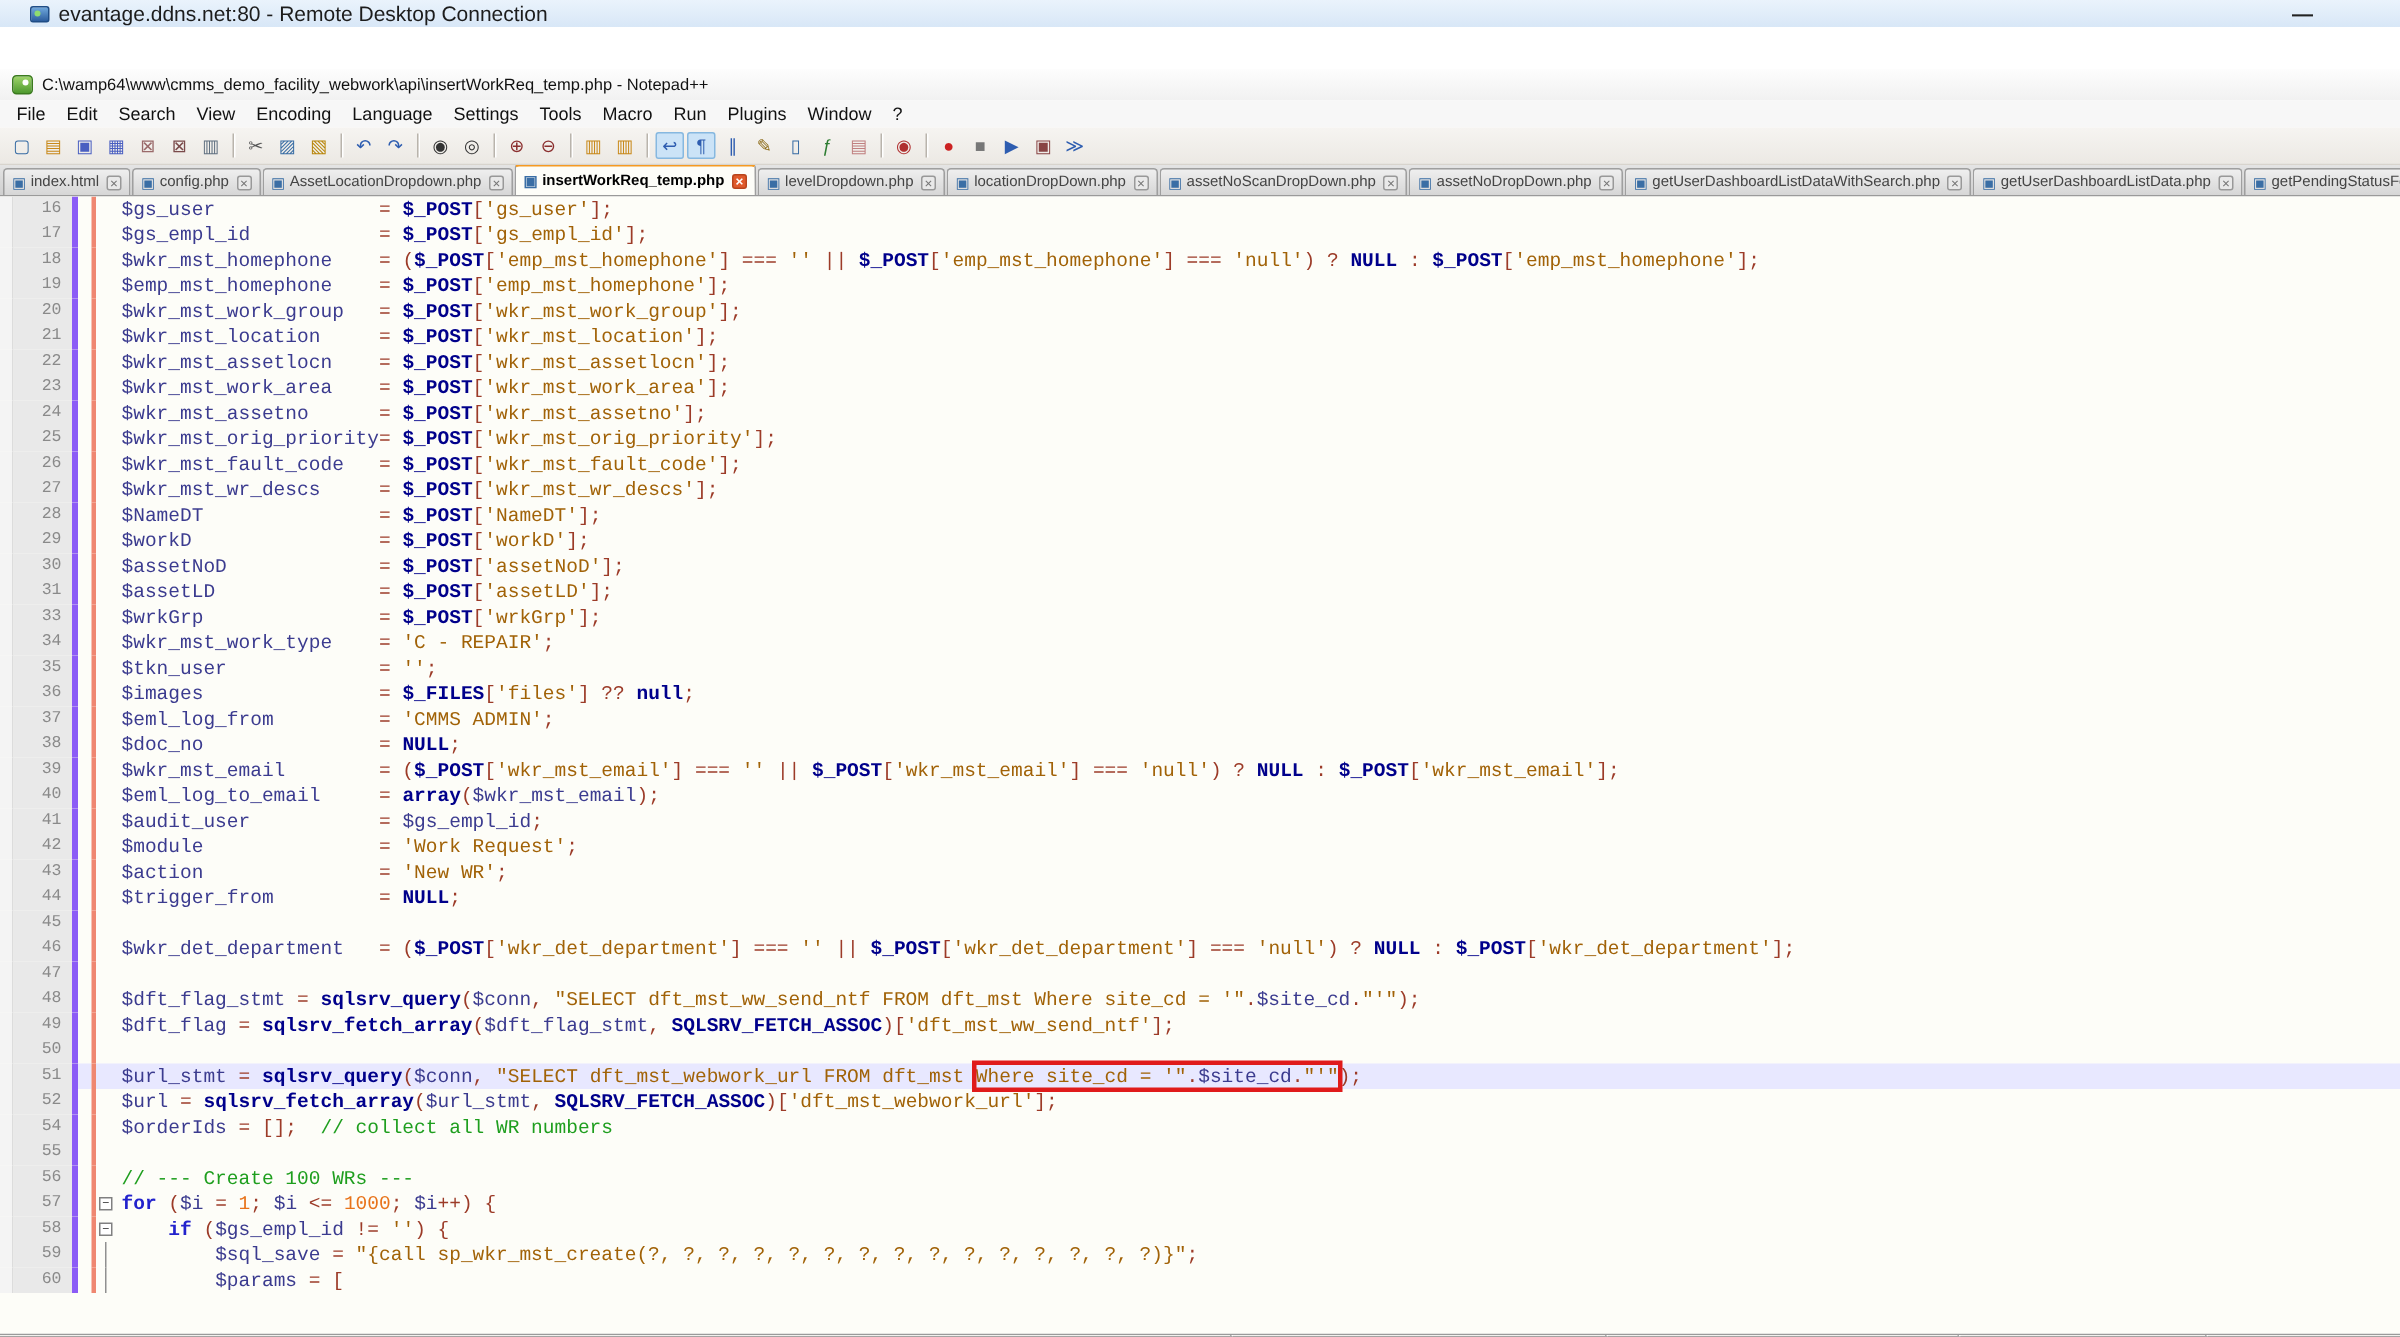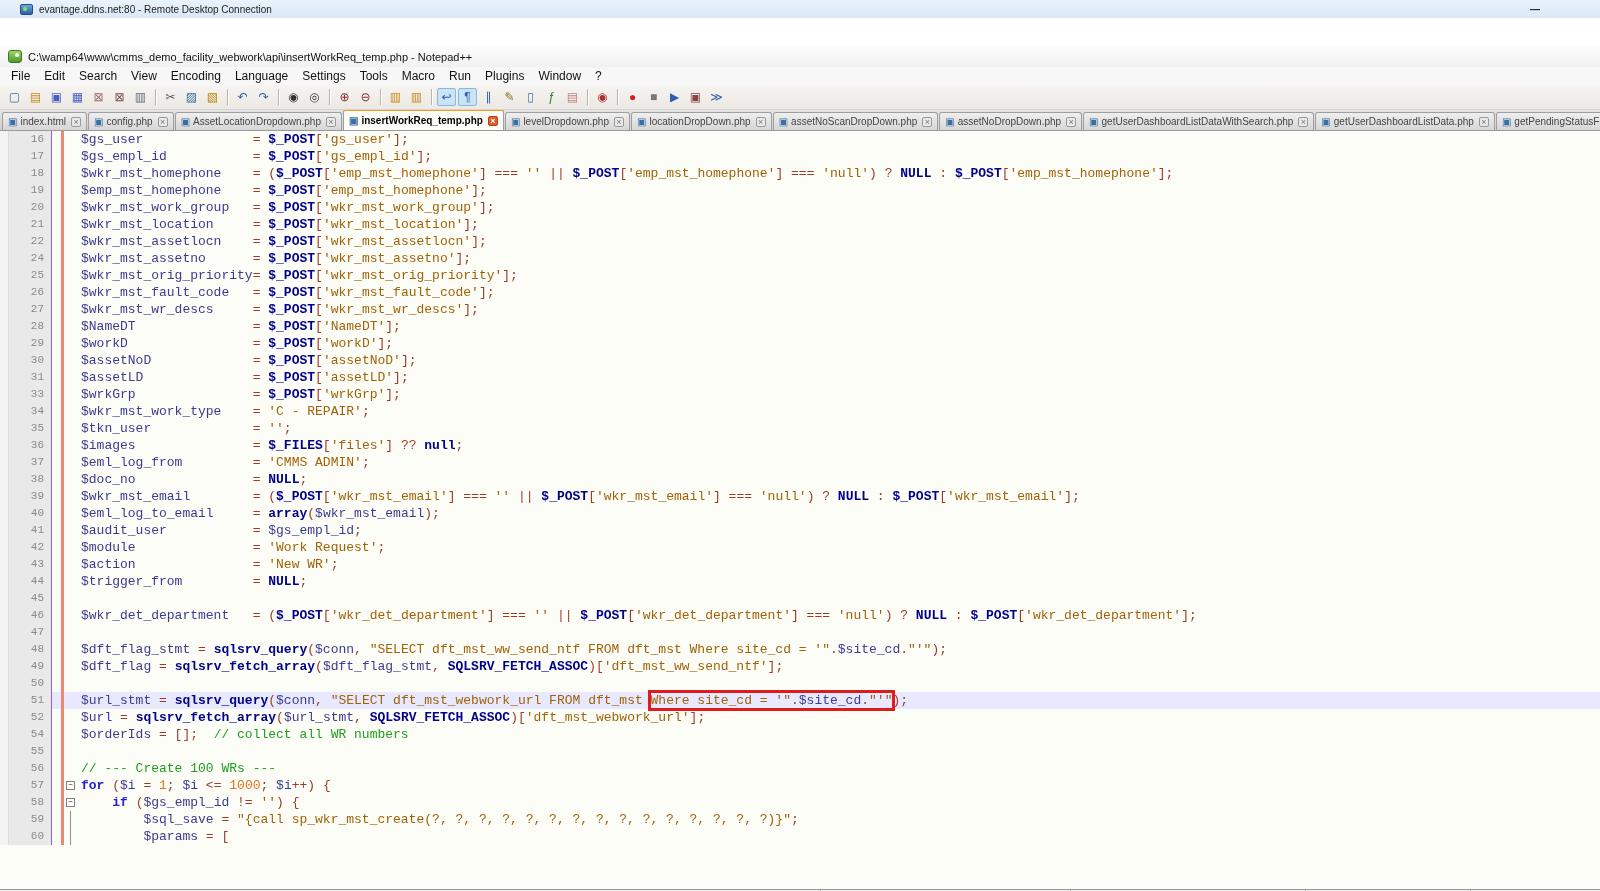--- a/index.html
+++ b/index.html
@@ -3,21 +3,21 @@
 <meta charset="utf-8">
 <style>
   * { margin:0; padding:0; box-sizing:border-box; }
   html,body { background:#333; }
   .screen { position:relative; width:1600px; height:891px; background:#fff;
             font-family:"Liberation Sans", sans-serif; overflow:hidden;
             display:flex; flex-direction:column; }
 
   
   .rdp-bar { height:18px; background:linear-gradient(#eaf3fc,#d8e7f7); display:flex; align-items:center;
-             padding:0 8px; font-size:10px; color:#1c1c1c; flex:0 0 auto; }
+             padding:0 8px; font-size:14px; color:#1c1c1c; flex:0 0 auto; }
   .rdp-ico { width:13px; height:11px; margin:0 6px 0 12px; background:linear-gradient(#6fa8dc,#2d5e9e);
              border:1px solid #1f4d86; border-radius:2px; position:relative; }
   .rdp-ico:after { content:""; position:absolute; left:2px; top:2px; width:4px; height:4px; background:#8fdc6f; border-radius:50%; }
   .rdp-min { margin-left:auto; margin-right:50px; width:14px; text-align:center; color:#222; font-weight:bold; cursor:default; }
 
   
   .np-title { height:21px; background:linear-gradient(#fdfdfd,#f1f1f1); display:flex; align-items:center;
               padding:0 8px; font-size:11px; color:#111; flex:0 0 auto;margin-top:28px; }
   .np-ico { width:14px; height:13px; margin-right:6px; background:linear-gradient(#9ed46a,#4e9a2e);
             border:1px solid #3a7a1e; border-radius:3px; position:relative; }
@@ -47,21 +47,21 @@
                  text-align:center; border:1px solid #999; border-radius:2px; background:#e9e9e9; cursor:default; }
   .tab.active { height:21px; background:#fdfdf8; color:#000; border-top:2px solid #f59a23; font-weight:bold; }
   .tab.active .tclose { background:#e05a2b; border-color:#b8441c; color:#fff; }
 
   
   .editor { flex:0 0 758px; height:758px; background:#fdfdf8; overflow:hidden; position:relative;
             font-family:"Liberation Mono", monospace; }
   .eline { display:flex; height:17px; line-height:17px; font-size:13px; }
   .cell-strip { flex:0 0 9px; background:#f4f4f4; border-right:1px solid #dcdcdc; }
   .cell-num  { flex:0 0 43px; background:#e9e9e9; color:#8a8a8a; font-size:11px; text-align:right;
-               padding-right:7px; border-right:1px solid #8b5cf6; cursor:default; }
+               padding-right:7px; border-right:4px solid #8b5cf6; cursor:default; }
   .cell-bm   { flex:0 0 9px; }
   .cell-chg  { flex:0 0 3px; }
   .cell-fold { flex:0 0 14px; position:relative; cursor:default; }
   .fold-box { position:absolute; left:2px; top:4px; width:9px; height:9px; background:#fff; border:1px solid #808080;
               font-size:9px; line-height:7px; text-align:center; color:#404040; }
   .fold-line { position:absolute; left:6px; top:0; width:1px; height:100%; background:#909090; }
   .cell-code { flex:1 1 auto; white-space:pre; padding-left:3px; color:#1e1e1e; }
   .eline.cur .cell-code, .eline.cur .cell-fold, .eline.cur .cell-bm { background:#e8e8ff; }
 
   .tk-v { color:#3b3b8f; }
@@ -268,20 +268,28 @@
       <div class="eline">
         <span class="cell-strip"></span>
         <span class="cell-num">22</span>
         <span class="cell-bm"></span>
         <span class="cell-chg" style="background: rgb(239, 135, 113);"></span>
         <span class="cell-fold"></span>
         <span class="cell-code"><span class="tk-v">$wkr_mst_assetlocn</span><span class="tk-t">    </span><span class="tk-o">= </span><span class="tk-g">$_POST</span><span class="tk-o">[</span><span class="tk-s">'wkr_mst_assetlocn'</span><span class="tk-o">];</span></span>
       </div>
       <div class="eline">
         <span class="cell-strip"></span>
+        <span class="cell-num">23</span>
+        <span class="cell-bm"></span>
+        <span class="cell-chg" style="background: rgb(239, 135, 113);"></span>
+        <span class="cell-fold"></span>
+        <span class="cell-code"><span class="tk-v">$wkr_mst_work_area</span><span class="tk-t">    </span><span class="tk-o">= </span><span class="tk-g">$_POST</span><span class="tk-o">[</span><span class="tk-s">'wkr_mst_work_area'</span><span class="tk-o">];</span></span>
+      </div>
+      <div class="eline">
+        <span class="cell-strip"></span>
         <span class="cell-num">24</span>
         <span class="cell-bm"></span>
         <span class="cell-chg" style="background: rgb(239, 135, 113);"></span>
         <span class="cell-fold"></span>
         <span class="cell-code"><span class="tk-v">$wkr_mst_assetno</span><span class="tk-t">      </span><span class="tk-o">= </span><span class="tk-g">$_POST</span><span class="tk-o">[</span><span class="tk-s">'wkr_mst_assetno'</span><span class="tk-o">];</span></span>
       </div>
       <div class="eline">
         <span class="cell-strip"></span>
         <span class="cell-num">25</span>
         <span class="cell-bm"></span>

